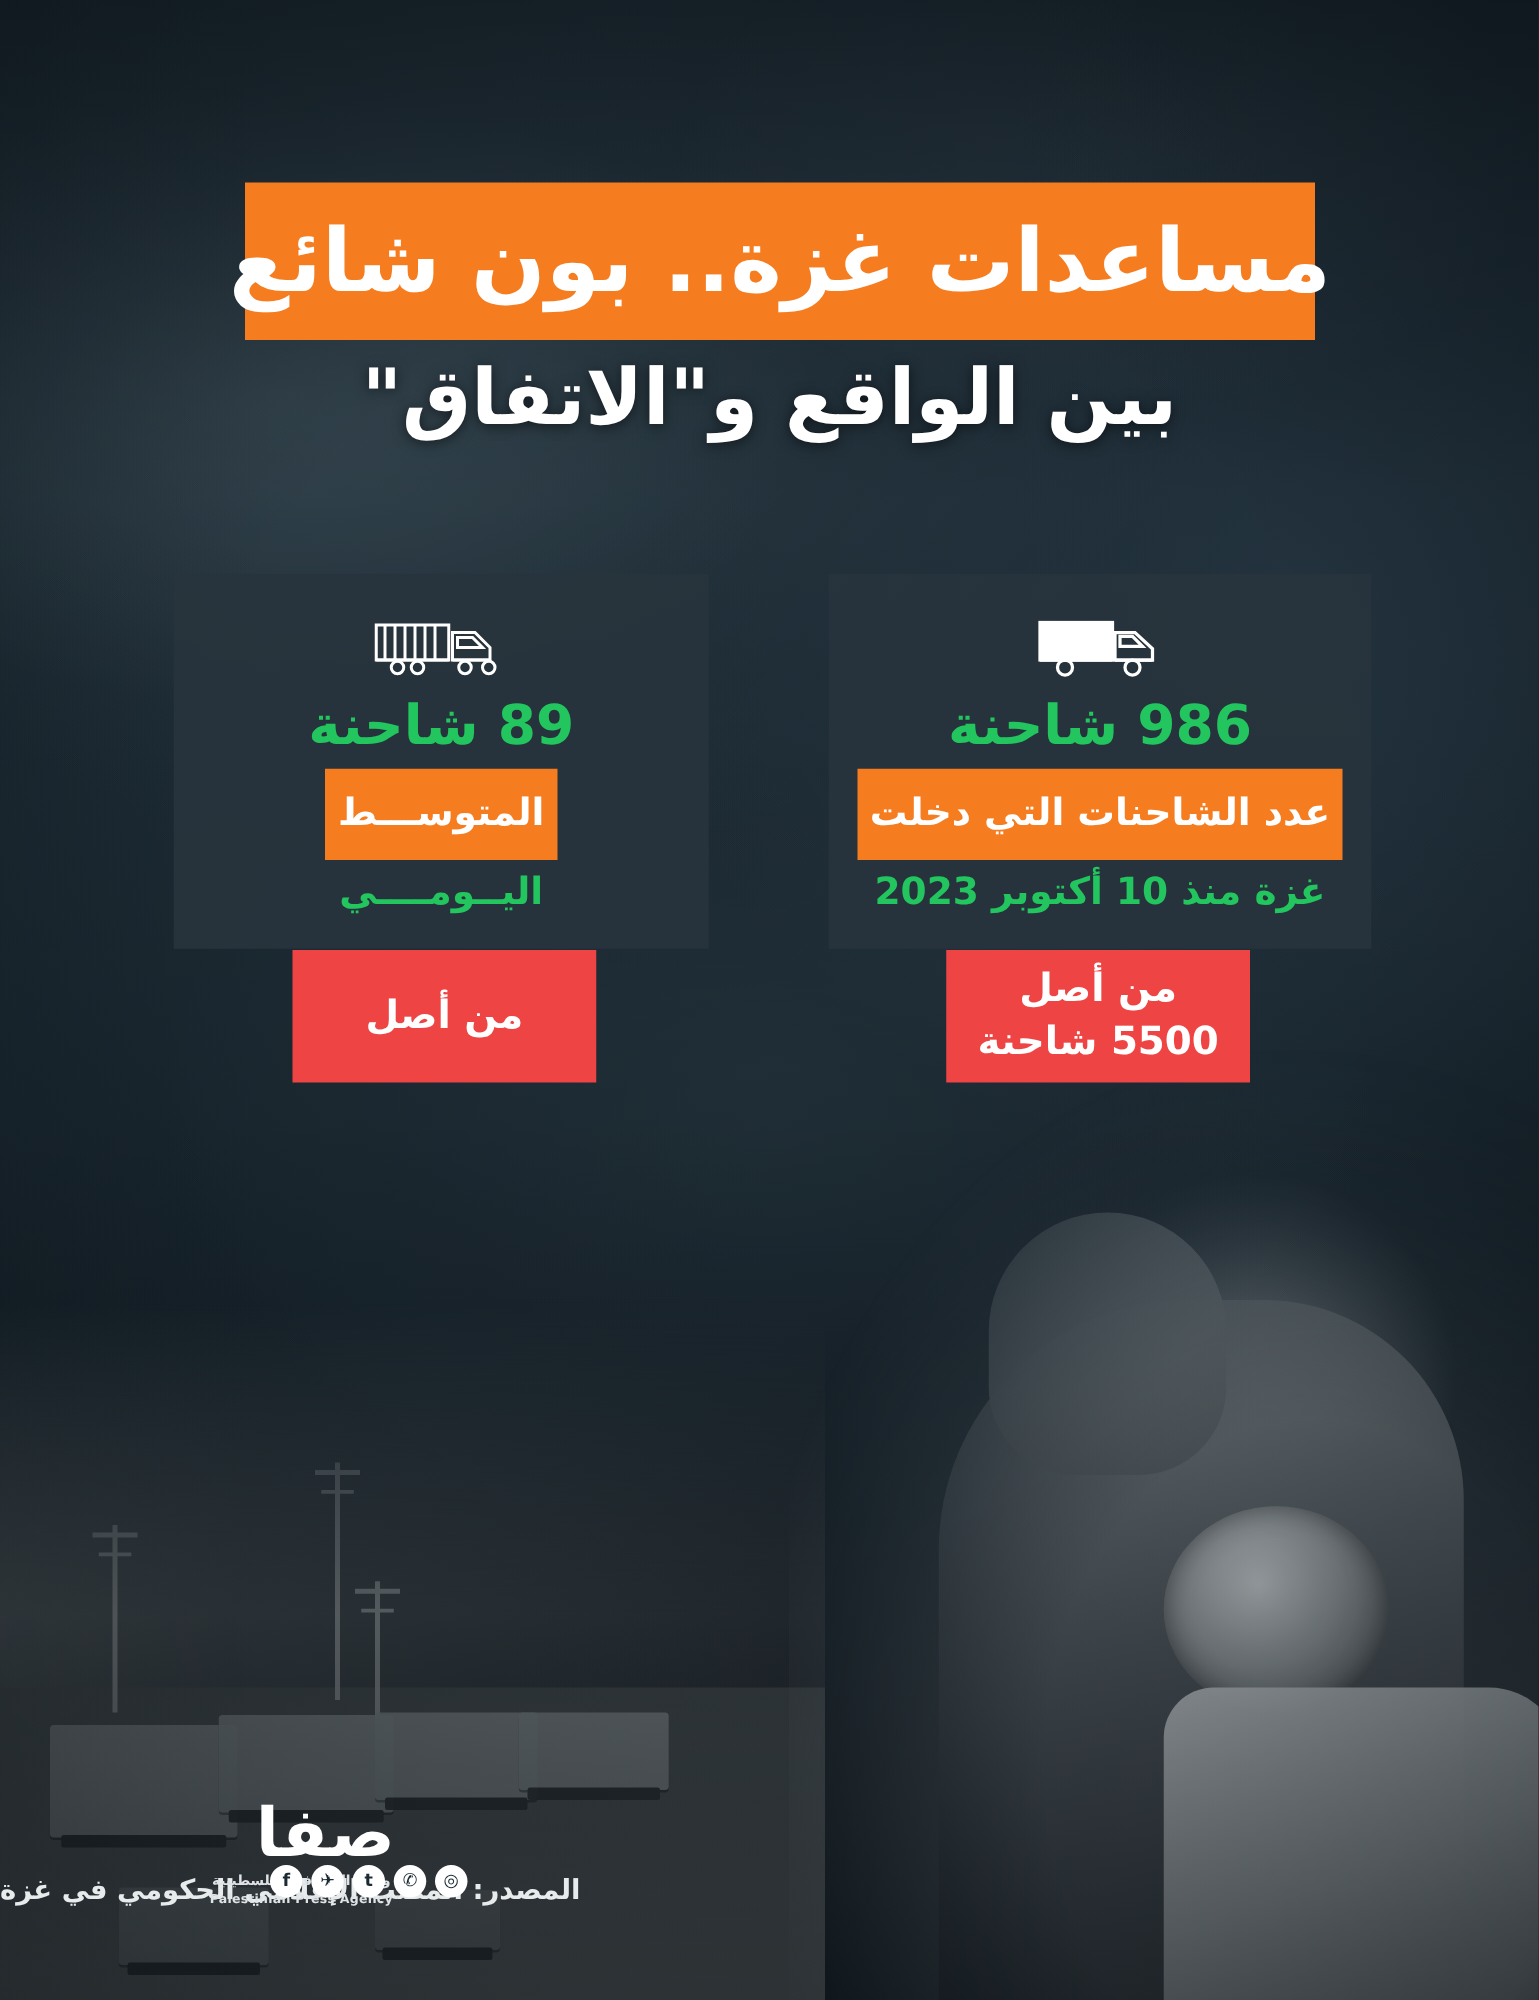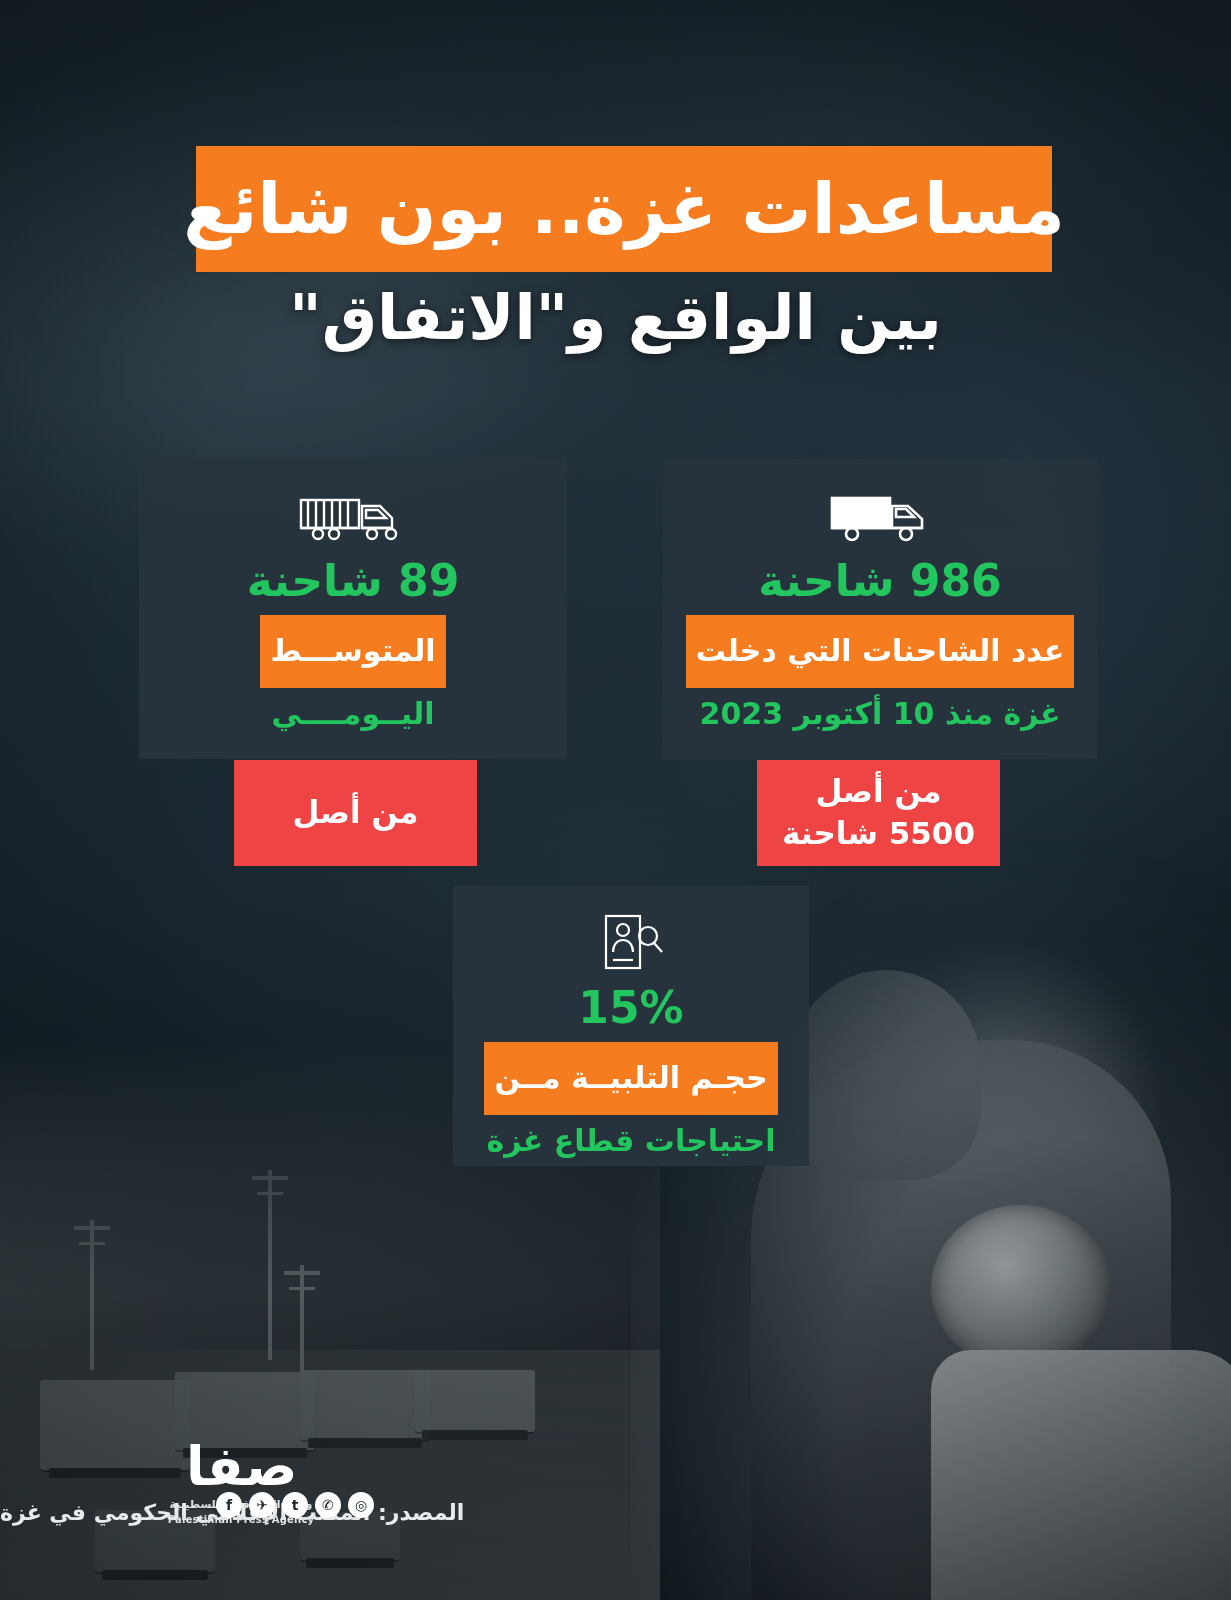--- a/index.html
+++ b/index.html
@@ -220,21 +220,21 @@
     position: absolute;
     left: 56px; top: 1440px;
     width: 260px;
     color: #ffffff;
   }
   .logo-mark {
     font-size: 54px;
     font-weight: 700;
     line-height: 1;
     letter-spacing: -2px;
-    text-align: left;
+    text-align: right;
     width: 130px;
   }
   .logo-sub {
     width: 150px;
     text-align: center;
     font-size: 11px;
     line-height: 1.35;
     margin-top: 4px;
     color: #dfe3e5;
     font-weight: 700;
@@ -333,37 +333,20 @@
     </div>
 
     <div class="subbox subbox-left">
       <span>من أصل</span>
     </div>
     <div class="subbox subbox-right">
       <span>من أصل</span>
       <span>5500 شاحنة</span>
     </div>
 
-    <div class="card card-bottom">
-      <div class="icon-wrap">
-        <svg width="70" height="62" viewBox="0 0 70 62" fill="none" stroke="#ffffff" stroke-width="2.2">
-          <rect x="10" y="4" width="34" height="52"></rect>
-          <circle cx="27" cy="18" r="6"></circle>
-          <path d="M17 40c0-7 4-12 10-12s10 5 10 12"></path>
-          <path d="M17 48h20"></path>
-          <circle cx="52" cy="24" r="9"></circle>
-          <path d="M58 31l8 9"></path>
-        </svg>
-      </div>
-      <div class="stat-value">15%</div>
-      <div>
-        <span class="stat-label-hl">حجـم التلبيــة مــن</span>
-      </div>
-      <div class="stat-label-rest">احتياجات قطاع غزة</div>
-    </div>
 
     <div class="source">
       <span class="source-inner">المصدر: المكتب الإعلامي الحكومي في غزة</span>
     </div>
 
     <div class="logo-block">
       <div class="logo-mark">صفا</div>
       <div class="logo-sub">
         <div>وكالة الصحافة الفلسطينية</div>
         <div class="en">Palestinian Press Agency</div>

